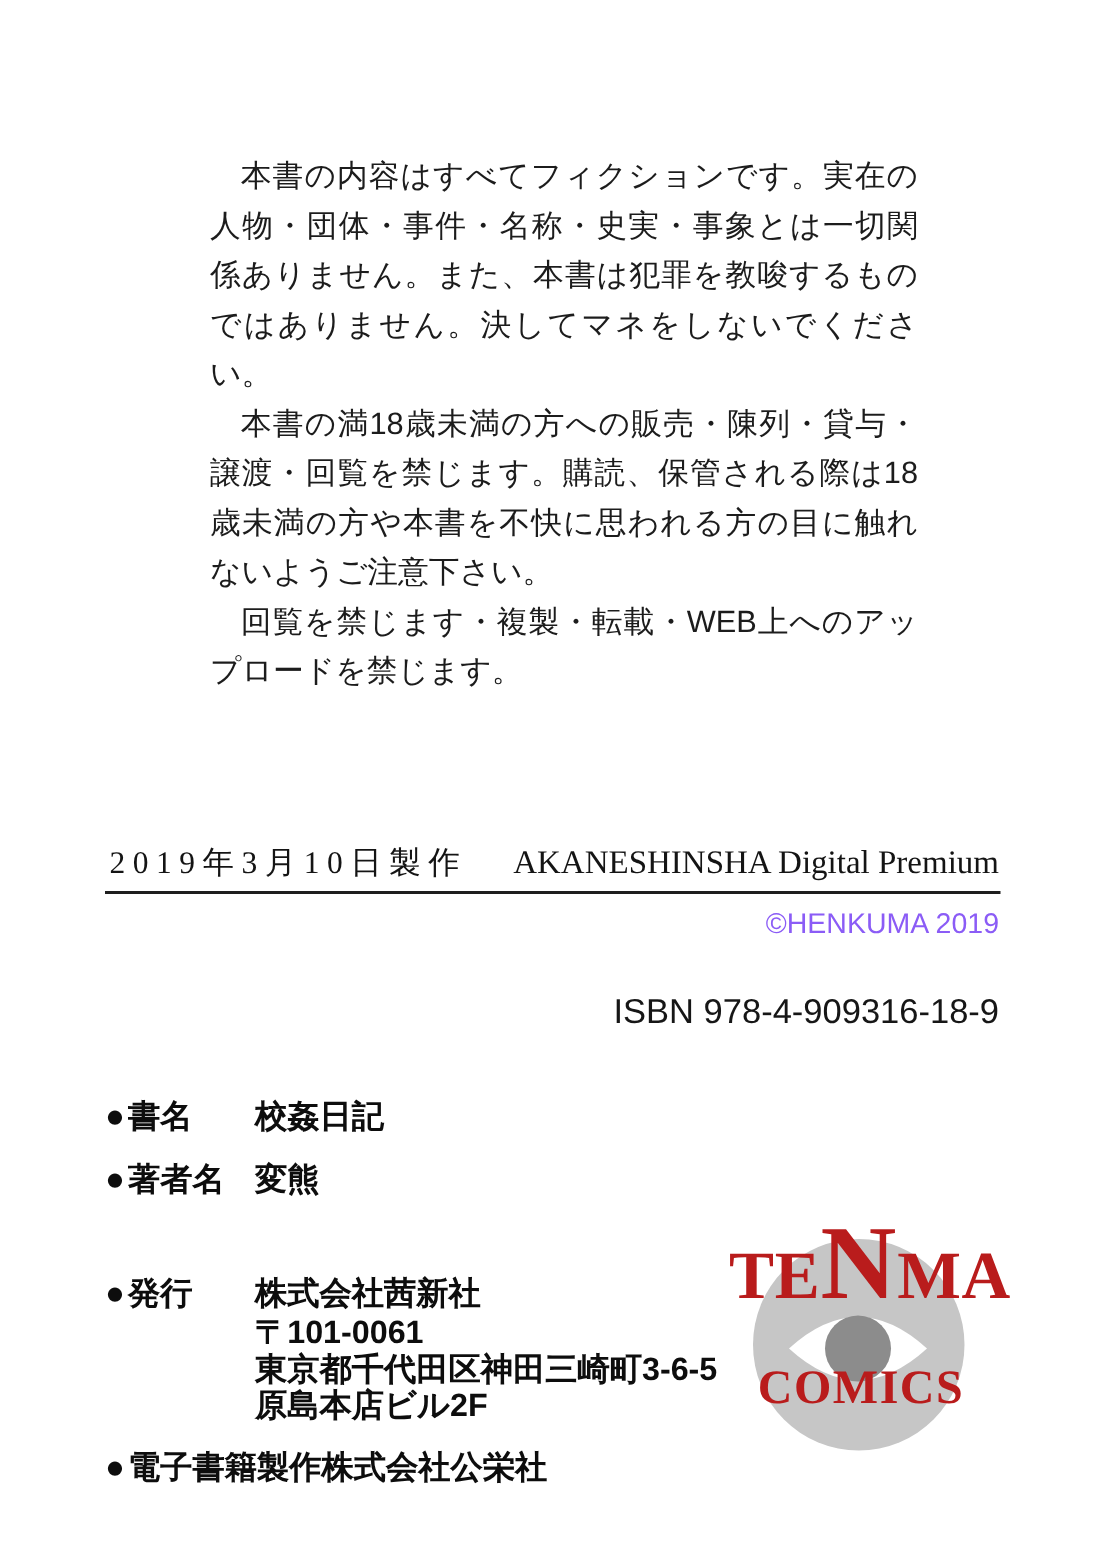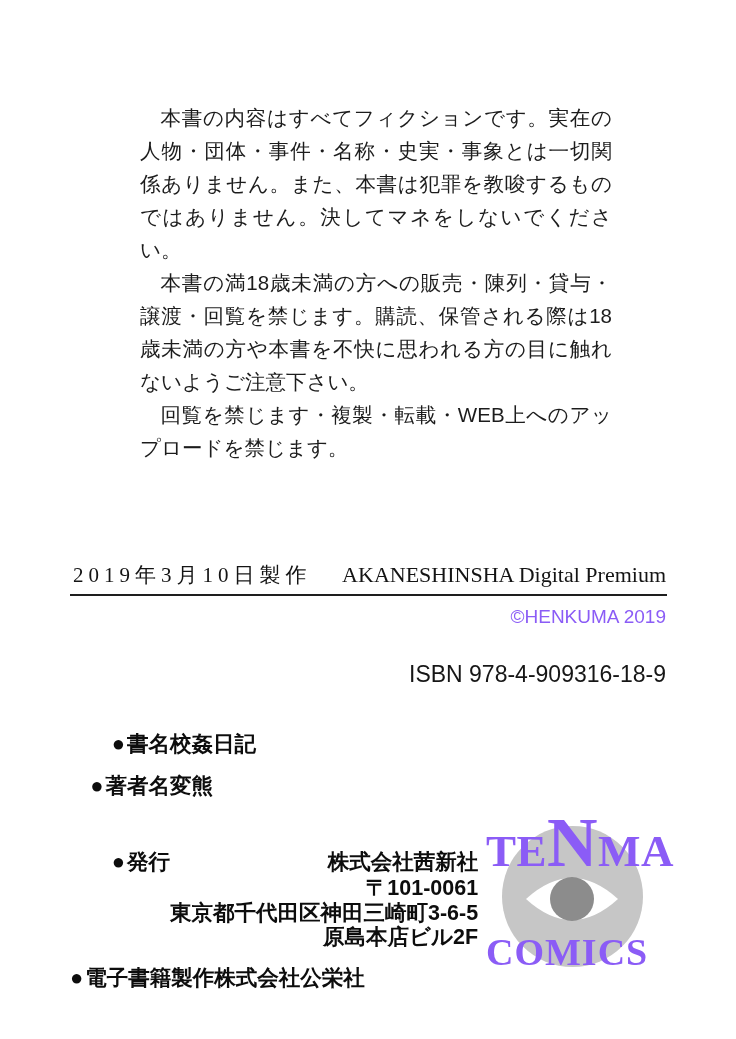--- a/index.html
+++ b/index.html
@@ -92,21 +92,20 @@
     width: 440px;
     font-family: "Liberation Sans", "DejaVu Sans", sans-serif;
     font-weight: bold;
     font-size: 21.5px;
     color: #0d0d0d;
   }
   .c-row {
     display: flex;
     align-items: flex-start;
     white-space: nowrap;
-    text-align: right;
   }
   .c-row .lbl {
     flex: 0 0 auto;
     min-width: 100px;
     line-height: 28px;
   }
   .c-row .val {
     line-height: 28px;
   }
   .bullet {
@@ -125,21 +124,21 @@
 
   
   .logo {
     position: absolute;
     left: 486px;
     top: 808px;
     width: 176px;
     height: 176px;
     font-family: "Liberation Serif", "DejaVu Serif", serif;
     font-weight: bold;
-    color: #8b5cf6;
+    color: #b91c1c;
   }
   .logo-circle {
     position: absolute;
     left: 16px;
     top: 18px;
     width: 141px;
     height: 141px;
     border-radius: 50%;
     background: #c6c6c6;
   }
@@ -156,25 +155,25 @@
   .t-lg { font-size: 70px; line-height: 70px; }
   .eye {
     position: absolute;
     left: 38px;
     top: 65px;
     width: 96px;
     height: 52px;
   }
   .comics {
     position: absolute;
-    top: 122px;
+    top: 94px;
     left: 0;
     width: 100%;
-    text-align: left;
-    font-size: 38px;
+    text-align: center;
+    font-size: 32px;
     line-height: 44px;
     letter-spacing: 1px;
     white-space: nowrap;
   }
 </style>
 </head>
 <body>
 
 <div class="page">
 

